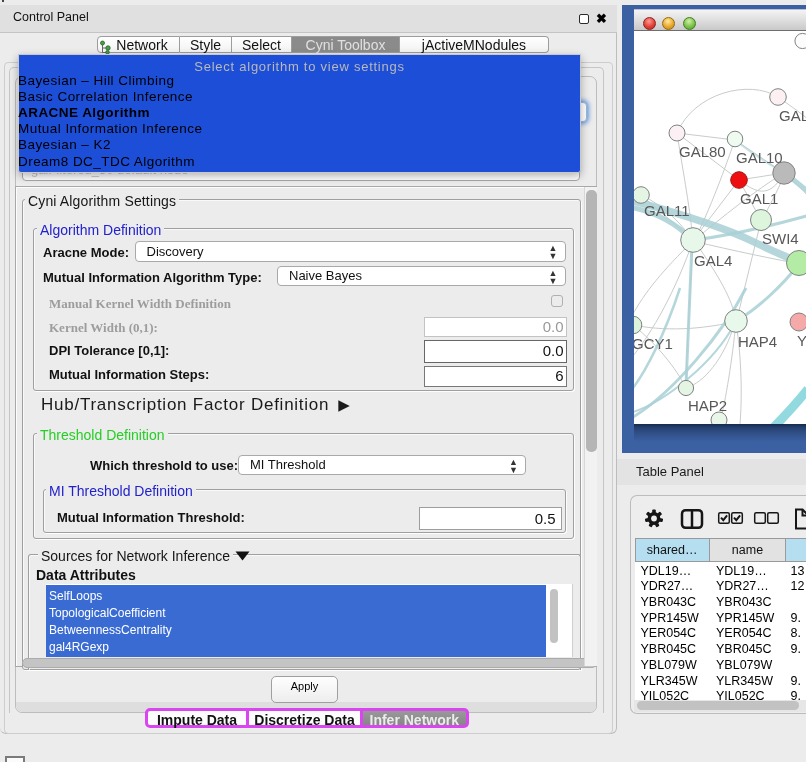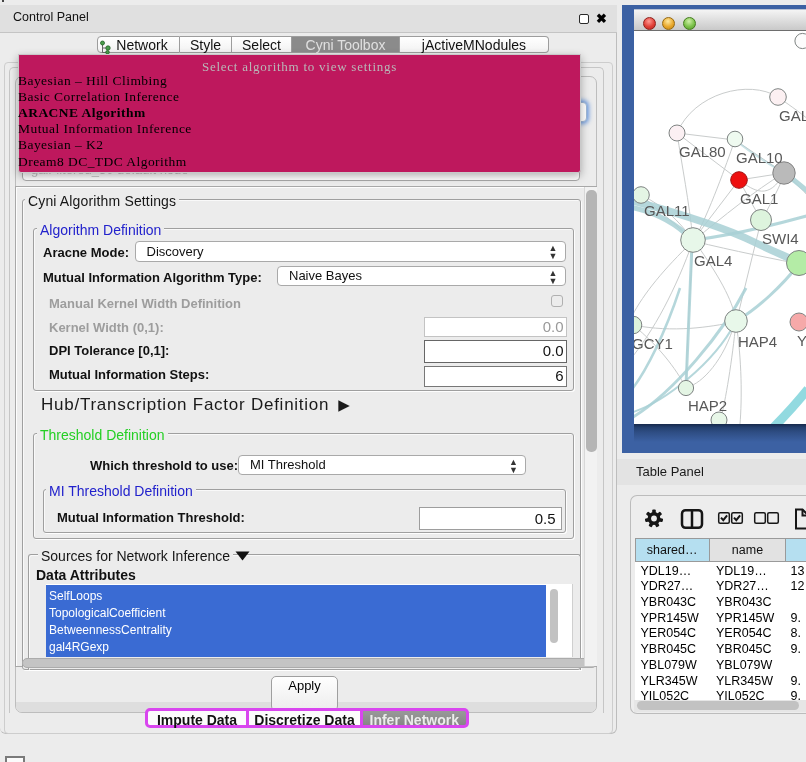--- a/index.html
+++ b/index.html
@@ -36,33 +36,33 @@
  border-radius:5px 5px 0 0;box-sizing:border-box;background:#ececec;}
 #paneouter{left:3.5px;top:62px;width:609px;height:672px;border:1px solid #cdcdcd;
  border-radius:4px;box-sizing:border-box;}
 #cynipanel{left:15px;top:76px;width:582px;height:637px;border:1px solid #bdbdbd;
  border-radius:7px;box-sizing:border-box;}
 #panefooter{left:16px;top:701.5px;width:580px;height:10px;background:#dedede;border-radius:0 0 6px 6px;}
 
 .grp{position:absolute;border:1px solid #9f9f9f;border-radius:3px;box-sizing:border-box;box-shadow:1px 1px 0 rgba(255,255,255,0.9), inset 1px 1px 0 rgba(255,255,255,0.7);}
 .grplab{position:absolute;background:#ececec;font-size:14px;padding:0 3px;}
 .lbl{position:absolute;font-size:13px;font-weight:bold;color:#111;}
-.lblgray{position:absolute;font-size:13px;font-weight:bold;color:#9d9d9d;}
+.lblgray{position:absolute;font-size:13px;font-weight:bold;color:#9d9d9d;font-family:Liberation Serif, serif;}
 .combo{position:absolute;background:#fff;border:1px solid #a9a9a9;border-radius:4px;
  box-sizing:border-box;font-size:13px;color:#111;}
 .combo .ar{position:absolute;right:7px;top:2px;font-size:9px;color:#333;line-height:8px;}
 .inp{position:absolute;background:#fff;box-sizing:border-box;font-size:15px;color:#111;
  text-align:right;}
 
 .seg{position:absolute;height:20px;background:#fcfcfc;border:3px solid #d946ef;
  box-sizing:border-box;font-size:14px;font-weight:bold;color:#111;text-align:center;line-height:19px;}
 
-#popup{left:18px;top:54px;width:563px;height:119px;background:#be185d;
+#popup{left:18px;top:54px;width:563px;height:119px;background:#1d4ed8;
  border:1px solid #c9c9c9;box-shadow:0 3px 8px rgba(0,0,0,0.3);box-sizing:border-box;
- border-radius:0 0 3px 3px;font-family:Liberation Serif, serif;}
+ border-radius:0 0 3px 3px;}
 #popup .hd{position:absolute;top:4px;width:100%;text-align:center;color:#b9b9b9;font-size:13px;letter-spacing:0.75px;}
 #popup .it{position:absolute;left:-1px;font-size:13.5px;color:#000;white-space:nowrap;letter-spacing:0.45px;}
 .trow{position:absolute;left:0;width:100%;height:15.7px;line-height:15.7px;}
 .trow .c1{position:absolute;left:6px;}
 .trow .c2{position:absolute;left:81.5px;}
 .trow .c3{position:absolute;left:156px;}
 </style>
 </head>
 <body>
 
@@ -314,21 +314,21 @@
 <div class="abs" style="left:46px;top:584px;width:527px;height:73px;background:#fff;border-right:1px solid #cfcfcf;box-sizing:border-box;"></div>
 <div class="abs" style="left:46px;top:584.5px;width:500px;height:72px;background:#3a6bd3;"></div>
 <div class="abs" style="left:49px;top:588px;font-size:12px;color:#fff;line-height:17px;">SelfLoops<br>TopologicalCoefficient<br>BetweennessCentrality<br>gal4RGexp</div>
 <div class="abs" style="left:550px;top:589px;width:8px;height:54px;background:#c2c2c2;border-radius:4px;"></div>
 
 <div class="abs" style="left:22px;top:658px;width:575px;height:10px;background:#c4c4c4;border:1px solid #ababab;border-radius:6px;box-sizing:border-box;"></div>
 
 <div class="abs" style="left:584px;top:187px;width:12.5px;height:479px;background:#f2f2f2;border-left:1px solid #d8d8d8;box-sizing:border-box;"></div>
 <div class="abs" style="left:586px;top:190px;width:10.5px;height:262px;background:#b5b5b5;border-radius:5px;"></div>
 
-<div class="abs" style="left:271px;top:676px;width:67px;height:35px;background:linear-gradient(#fefefe,#ededed);border:1px solid #9f9f9f;border-radius:5px;box-sizing:border-box;font-size:13px;text-align:center;line-height:18px;">Apply</div>
+<div class="abs" style="left:271px;top:676px;width:67px;height:27px;background:linear-gradient(#fefefe,#ededed);border:1px solid #9f9f9f;border-radius:5px;box-sizing:border-box;font-size:11px;text-align:center;line-height:18px;">Apply</div>
 
 <div class="seg" style="left:145px;width:104px;top:708px;border-radius:5px 0 0 5px;">Impute Data</div>
 <div class="seg" style="left:249px;width:114px;top:708px;border-left:none;">Discretize Data</div>
 <div class="seg" style="left:363px;width:105.5px;top:708px;border-left:none;border-radius:0 5px 5px 0;background:linear-gradient(#999,#868686);color:#ececec;">Infer Network</div>
 
 <div class="abs" id="popup">
  <div class="hd">Select algorithm to view settings</div>
  <div class="it" style="top:18px;">Bayesian – Hill Climbing</div>
  <div class="it" style="top:34px;">Basic Correlation Inference</div>
  <div class="it" style="top:50px;font-weight:bold;">ARACNE Algorithm</div>

